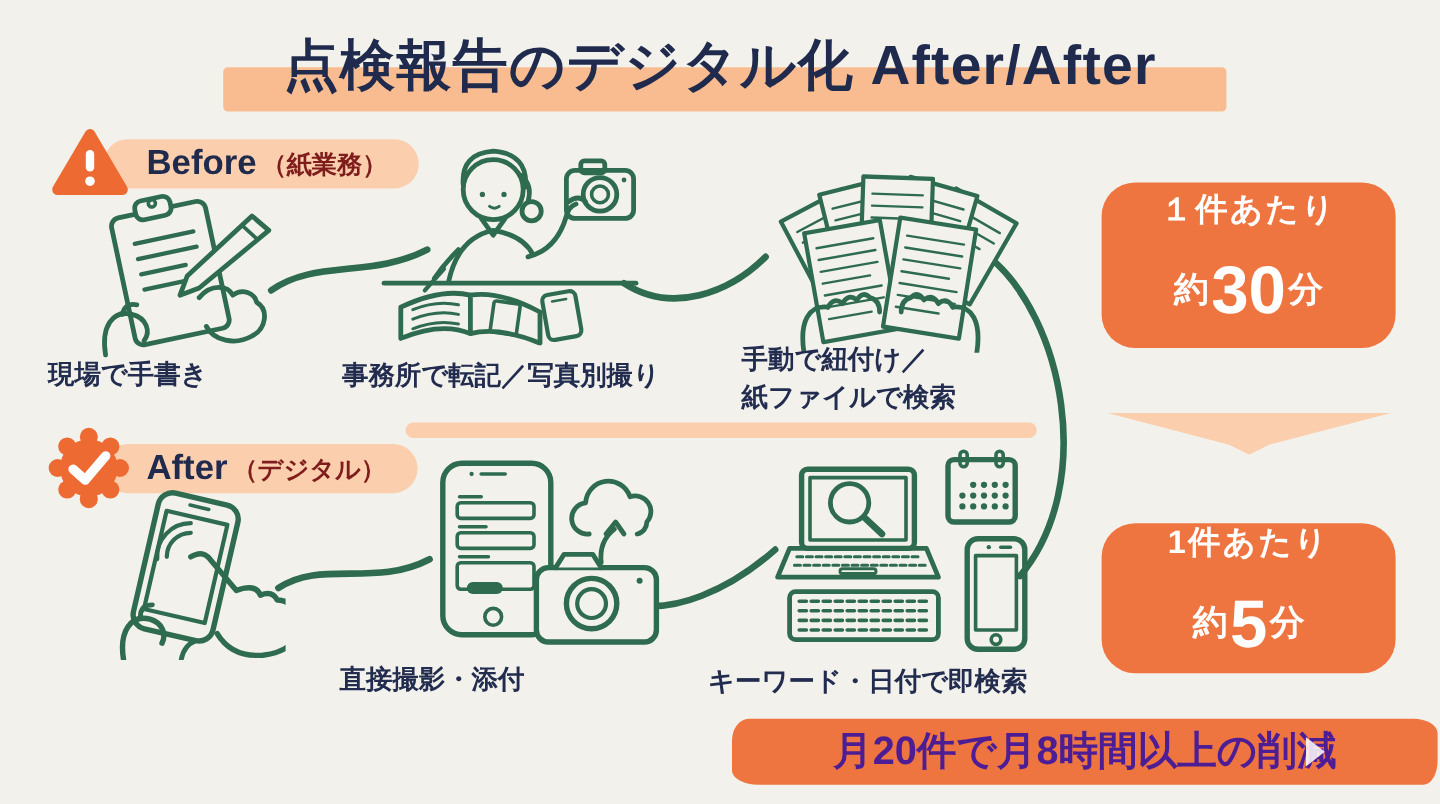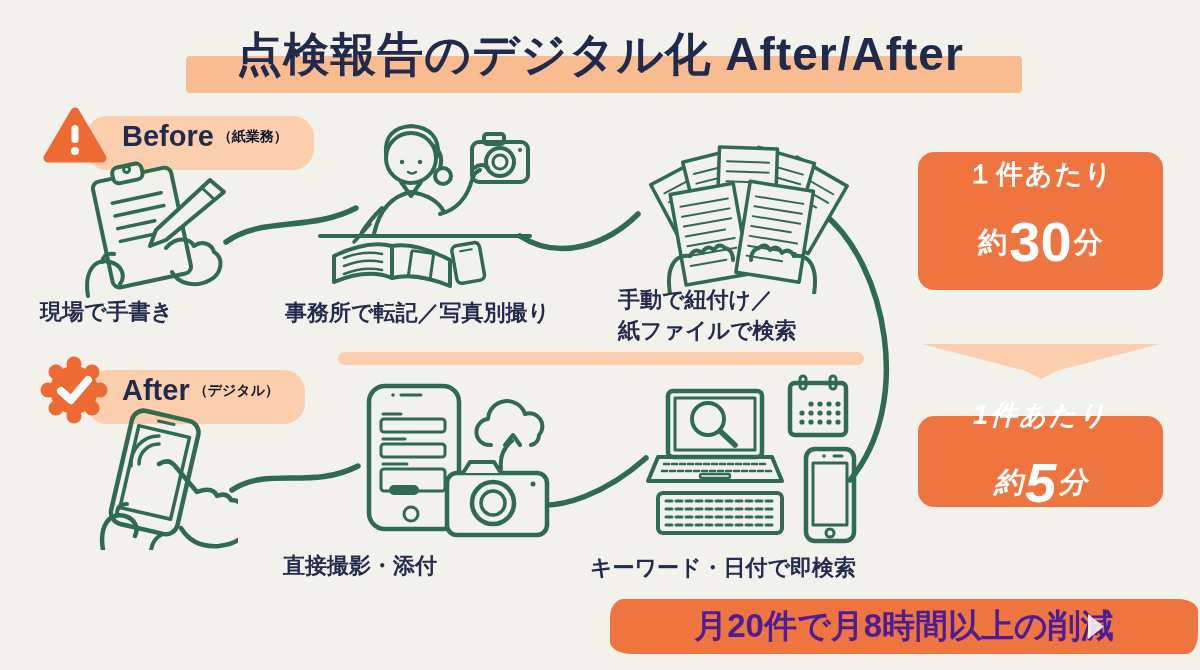--- a/index.html
+++ b/index.html
@@ -9,30 +9,30 @@
     font-family:"Liberation Sans","DejaVu Sans",sans-serif;
     color:#20294a;
   }
   .abs{position:absolute;}
   
   .title-hl{left:186px;top:56px;width:836px;height:37px;background:#f8bc90;border-radius:4px;}
   .title{left:0;top:24px;width:1200px;text-align:center;font-size:46px;font-weight:800;letter-spacing:1px;color:#1f2a4d;}
   
   .badge-pill{
     height:41px;background:#fbcfae;border-radius:21px;display:flex;align-items:center;
-    padding:0 26px 13px 36px;white-space:nowrap;
+    padding:0 26px 0 36px;white-space:nowrap;
   }
   .badge-pill .big{font-size:29px;font-weight:800;color:#1f2a4d;}
-  .badge-pill .small{font-size:14px;font-weight:800;color:#0f172a;margin-left:4px;}
+  .badge-pill .small{font-size:21px;font-weight:800;color:#7f1d1d;margin-left:4px;}
   .badge-icon{z-index:3;}
   
   .caption{font-size:22px;font-weight:800;text-align:left;color:#222c4e;line-height:31px;}
   
   .timebox{
-    background:#ef7540;border-radius:16px;color:#fff;display:flex;flex-direction:column;
+    background:#ef7540;border-radius:28px;color:#fff;display:flex;flex-direction:column;
     align-items:center;justify-content:center;text-align:center;
   }
   .timebox .l1{font-size:27px;font-weight:800;letter-spacing:2px;}
   .timebox .l2{font-size:29px;font-weight:800;line-height:1;margin-top:6px;display:flex;align-items:center;}
   .timebox .huge{font-size:56px;font-weight:800;margin:16px 2px;}
   
   .divider{left:338px;top:352px;width:526px;height:13px;background:#fbcfae;border-radius:7px;}
   .chevron{left:922px;top:344px;width:238px;height:35px;background:#fbcfae;
     clip-path:polygon(0 0,100% 0,57% 76%,50% 100%,43% 76%);}
   
@@ -266,21 +266,21 @@
     <circle cx="186" cy="83" r="1.8" fill="#2e6b4f" stroke="none"></circle>
     <line x1="196" y1="83" x2="204" y2="83" stroke-width="3"></line>
     <circle cx="192" cy="160" r="4" stroke-width="3"></circle>
   </svg>
 
   <div class="abs caption" style="left:283px;top:550px;width:300px;">
     <div>直接撮影・添付</div>
   </div>
   <div class="abs caption" style="left:590px;top:552px;width:320px;">キーワード・日付で即検索</div>
 
-  <div class="abs timebox" style="left:918px;top:416px;width:245px;height:91px;font-style:italic;">
+  <div class="abs timebox" style="left:918px;top:436px;width:245px;height:125px;">
     <div class="l1">1件あたり</div>
     <div class="l2">
       <span>約</span>
         <span class="huge">5</span>
         <span>分</span>
     </div>
   </div>
 
   <div class="abs banner">
     <span class="txt">月20件で月8時間以上の削減</span>

